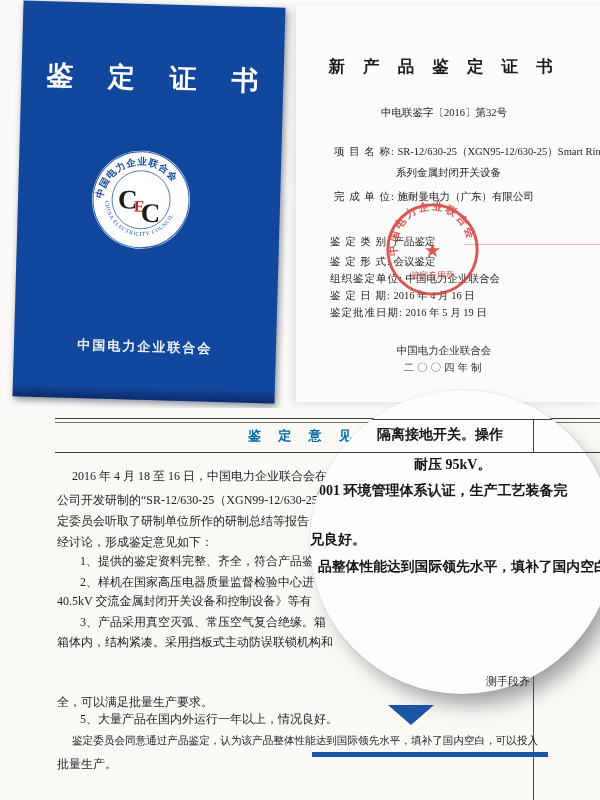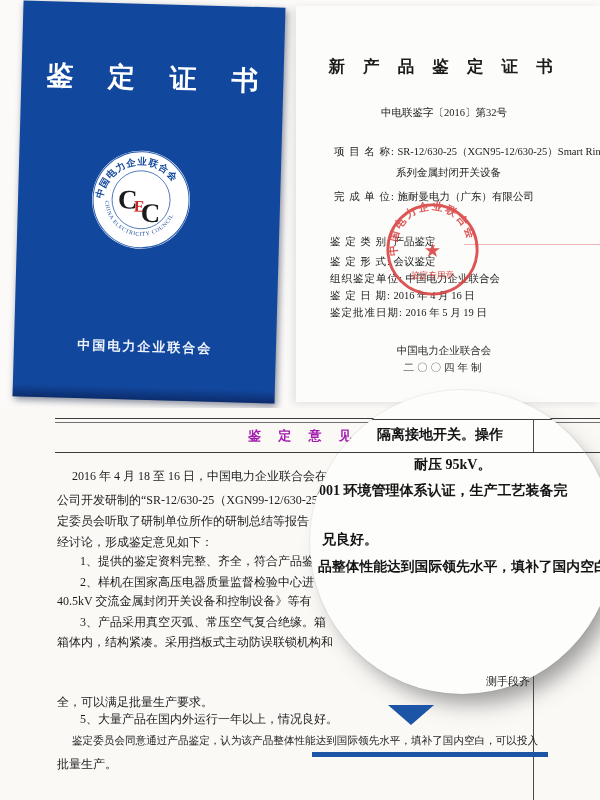--- a/index.html
+++ b/index.html
@@ -39,21 +39,21 @@
         font-size:10.5px;letter-spacing:3px;color:#2a2a2a;}
 
   
   .report{position:absolute;left:0;top:408px;width:600px;height:392px;background:#faf9f6;}
   .hline{position:absolute;height:1px;background:#3c3c3c;}
   #tl1{top:10px;left:55px;right:0;}
   #tl2{top:14px;left:55px;right:0;background:#707070;}
   #tl3{top:44px;left:55px;right:0;}
   .vline{position:absolute;left:533px;top:250px;bottom:0;width:1px;background:#4a4a4a;}
   .rep-header{position:absolute;top:19px;left:248px;font-size:13px;font-weight:bold;
-        letter-spacing:7px;color:#a21caf;white-space:nowrap;}
+        letter-spacing:7px;color:#0369a1;white-space:nowrap;}
   .rline{position:absolute;font-size:12px;color:#1c1c1c;white-space:nowrap;}
   #r0{top:60px;left:72px;}  #r1{top:84px;left:57px;}  #r2{top:105px;left:57px;}
   #r3{top:126px;left:57px;} #r4{top:145px;left:80px;} #r5{top:166px;left:80px;}
   #r6{top:185px;left:57px;} #r7{top:206px;left:80px;} #r8{top:226px;left:57px;}
   #r9{top:248px;left:57px;} #r10{top:263px;left:80px;}#r11{top:286px;left:57px;}
   #r12{top:303px;left:80px;}
   #r13{top:326px;left:72px;font-size:10.6px;}
   #r14{top:348px;left:57px;}
   .fragment{position:absolute;left:486px;top:266px;font-size:11px;color:#1c1c1c;
         white-space:nowrap;z-index:6;}
@@ -65,21 +65,21 @@
 
   
   .lens{position:absolute;left:310px;top:390px;width:304px;height:304px;border-radius:50%;
         background:#fdfdfc;overflow:hidden;z-index:4;
         box-shadow:10px 14px 20px -4px rgba(70,70,70,.5),0 0 0 1px rgba(0,0,0,.05);}
   .lens .hl{position:absolute;height:1px;background:#3c3c3c;}
   #la{top:29px;left:0;right:0;} #lc{top:62px;left:0;right:0;}
   .lens .vl{position:absolute;left:223px;top:29px;height:33px;width:1px;background:#4a4a4a;}
   .mline{position:absolute;font-size:14px;font-weight:600;color:#141414;white-space:nowrap;}
   #m1{top:36px;left:67px;}  #m2{top:66px;left:104px;}
-  #m3{top:92px;left:2px;}  #m4{top:141px;left:12px;}
+  #m3{top:92px;left:2px;}  #m4{top:141px;left:0;}
   #m5{top:168px;left:8px;font-size:13.8px;}
 </style>
 </head>
 <body>
 
 <div class="stage">
 
   <div class="cover">
     <div class="cover-title">鉴 定 证 书</div>
     <svg class="emblem" viewBox="0 0 100 100">

